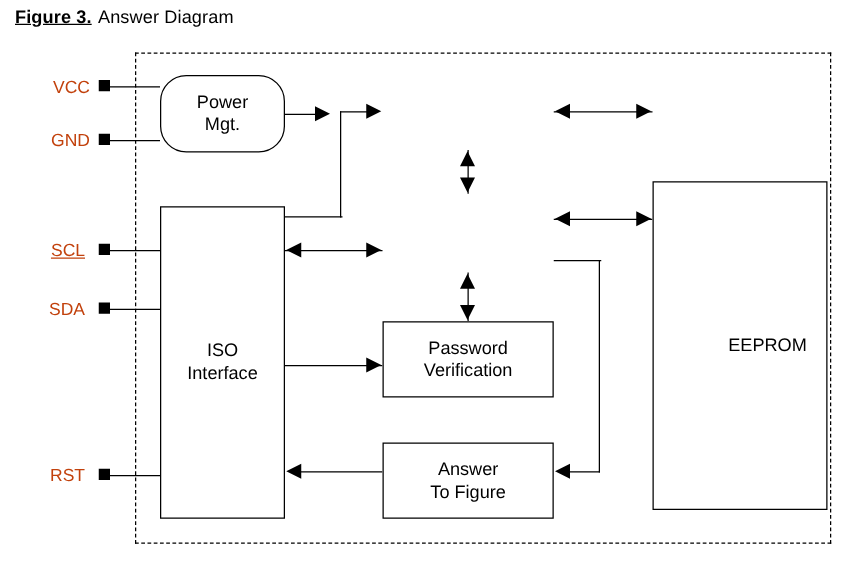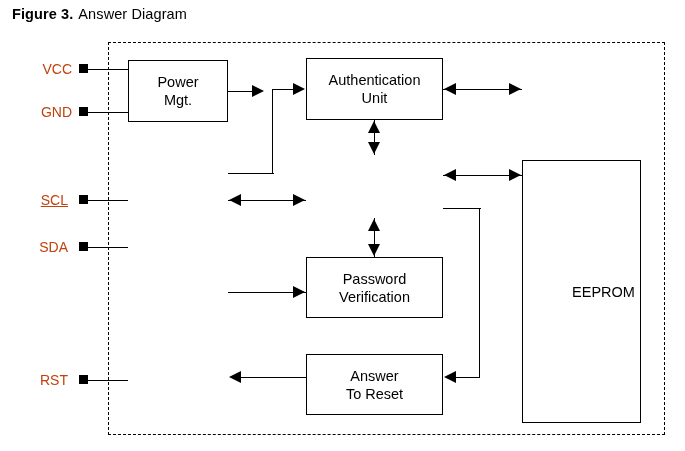--- a/index.html
+++ b/index.html
@@ -24,20 +24,21 @@
     position: absolute;
     left: 12px;
     top: 4px;
     font-size: 14.5px;
     line-height: 20px;
     white-space: nowrap;
     letter-spacing: 0.1px;
   }
   #figure-title .fig-label {
     font-weight: bold;
+    text-decoration: underline;
   }
   #figure-title .fig-caption {
     font-weight: normal;
     margin-left: 5px;
   }
   
   #chip-boundary {
     position: absolute;
     left: 108px;
     top: 42px;
@@ -143,36 +144,36 @@
 
   <div class="pin-label" style="left:16px; top:372px; width:52px;">RST</div>
   <div class="pin-pad" style="left:79px; top:375px;"></div>
 
   <div class="wire-h" style="left:88px;  top:69px;  width:40px;"></div>
   <div class="wire-h" style="left:88px;  top:112px; width:40px;"></div>
   <div class="wire-h" style="left:88px;  top:200px; width:40px;"></div>
   <div class="wire-h" style="left:88px;  top:247px; width:40px;"></div>
   <div class="wire-h" style="left:88px;  top:380px; width:40px;"></div>
 
-  <div class="blk" style="left:128px; top:60px;  width:100px; height:62px;">Power
+  <div class="blk" style="left:128px; top:60px;  width:100px; height:62px;border-radius:21px;">Power
 Mgt.</div>
 
-
-  <div class="blk" style="left:306px; top:58px;  width:137px; height:62px;">Authentication
-Unit</div>
+  <div class="blk" style="left:128px; top:165px; width:100px; height:250px;">ISO
+Interface</div>
+
 
 
 
   <div class="blk" style="left:306px; top:257px; width:137px; height:61px;">Password
 Verification</div>
 
   <div class="blk" style="left:306px; top:354px; width:137px; height:61px;">Answer
-To Reset</div>
-
-  <div class="blk" style="left:522px; top:160px; width:119px; height:263px;padding-left:44px;">EEPROM</div>
+To Figure</div>
+
+  <div class="blk" style="left:522px; top:145px; width:140px; height:263px;padding-left:44px;">EEPROM</div>
 
   <div class="wire-h" style="left:228px; top:91px; width:26px;"></div>
   <div class="arrow arrow-right" style="left:252px; top:85px;"></div>
 
   <div class="wire-h" style="left:228px; top:173px; width:46px;"></div>
   <div class="wire-v" style="left:272px; top:89px;  height:85px;"></div>
   <div class="wire-h" style="left:272px; top:89px;  width:22px;"></div>
   <div class="arrow arrow-right" style="left:293px; top:83px;"></div>
 
   <div class="wire-h" style="left:443px; top:89px; width:79px;"></div>

